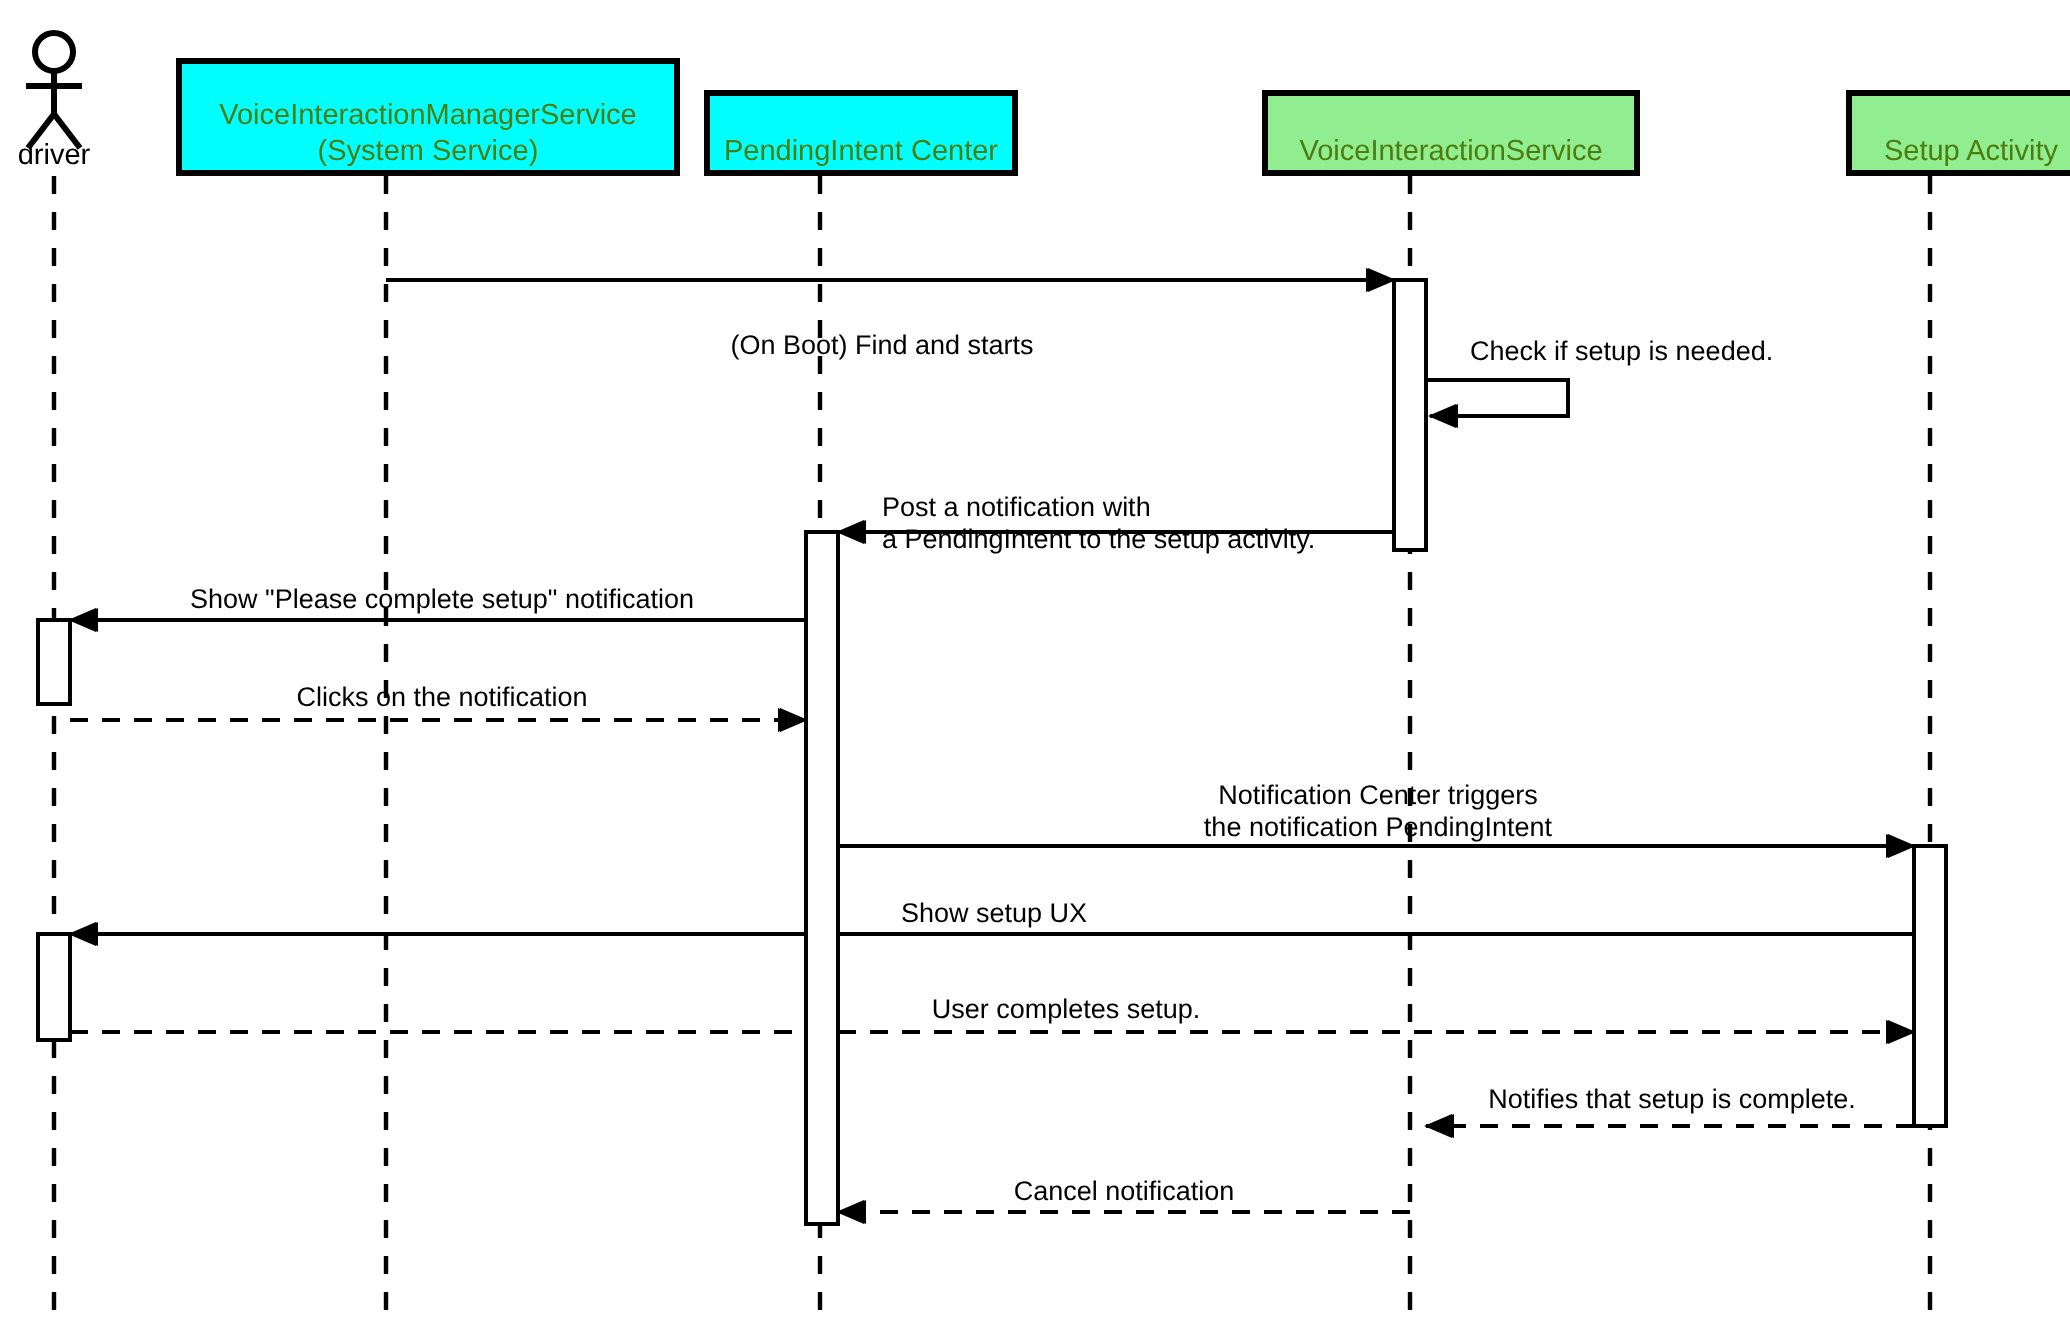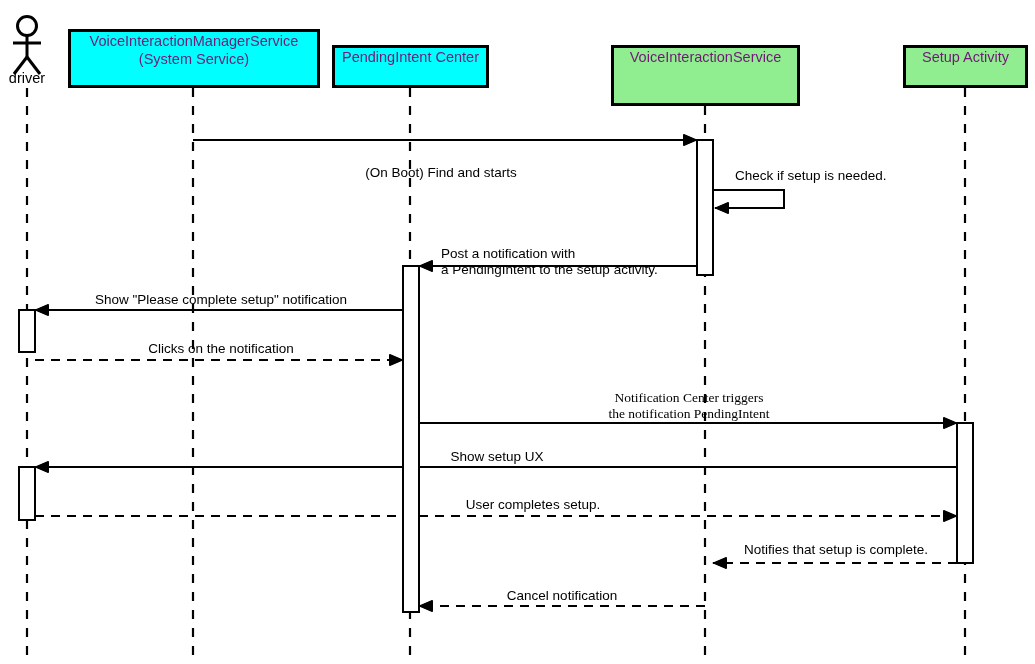--- a/index.html
+++ b/index.html
@@ -23,26 +23,27 @@
     left: 0;
     top: 0;
     width: 1035px;
     height: 664px;
   }
   .lifeline-box {
     position: absolute;
     box-sizing: border-box;
     border: 3px solid #000000;
     display: flex;
-    align-items: flex-start;
+    align-items: flex-end;
     justify-content: center;
     text-align: center;
     font-size: 14.5px;
     line-height: 18px;
-    color: #701a75;
+    color: #4d7c0f;
+    margin-left: 20px;
   }
   .lifeline-box span { display: block; }
   .actor-label {
     position: absolute;
     text-align: center;
     font-size: 14.5px;
     color: #000000;
     white-space: nowrap;
   }
   .msg-label {
@@ -117,37 +118,37 @@
     <div>
       <span>VoiceInteractionManagerService</span>
       <span>(System Service)</span>
     </div>
   </div>
 
   <div class="lifeline-box" id="box-nc" style="left: 332px; top: 45px; width: 157px; height: 43px; background: rgb(0, 255, 255);">
     <span>PendingIntent Center</span>
   </div>
 
-  <div class="lifeline-box" id="box-vis" style="left: 611px; top: 45px; width: 189px; height: 61px; background: rgb(144, 238, 144);">
+  <div class="lifeline-box" id="box-vis" style="left: 611px; top: 45px; width: 189px; height: 43px; background: rgb(144, 238, 144);">
     <span>VoiceInteractionService</span>
   </div>
 
   <div class="lifeline-box" id="box-sa" style="left: 903px; top: 45px; width: 125px; height: 43px; background: rgb(144, 238, 144);">
     <span>Setup Activity</span>
   </div>
 
   <div class="actor-label" id="actor-label" style="left: -23px; top: 70px; width: 100px;">driver</div>
 
   <div id="message-labels">
       <div class="msg-label center" style="left: 441px; top: 121px; margin-top: 44px;">(On Boot) Find and starts</div>
       <div class="msg-label left" style="left: 735px; top: 168px;">Check if setup is needed.</div>
       <div class="msg-label left" style="left: 441px; top: 246px;">Post a notification with
 a PendingIntent to the setup activity.</div>
       <div class="msg-label center" style="left: 221px; top: 292px;">Show "Please complete setup" notification</div>
       <div class="msg-label center" style="left: 221px; top: 341px;">Clicks on the notification</div>
-      <div class="msg-label center" style="left: 689px; top: 390px; font-family: Liberation Serif, serif;">Notification Center triggers
+      <div class="msg-label center" style="left: 689px; top: 390px;">Notification Center triggers
 the notification PendingIntent</div>
       <div class="msg-label center" style="left: 497px; top: 449px;">Show setup UX</div>
       <div class="msg-label center" style="left: 497px; top: 497px; margin-left: 36px;">User completes setup.</div>
       <div class="msg-label center" style="left: 836px; top: 542px;">Notifies that setup is complete.</div>
       <div class="msg-label center" style="left: 562px; top: 588px;">Cancel notification</div>
     </div>
 </div>
 
 </body></html>

